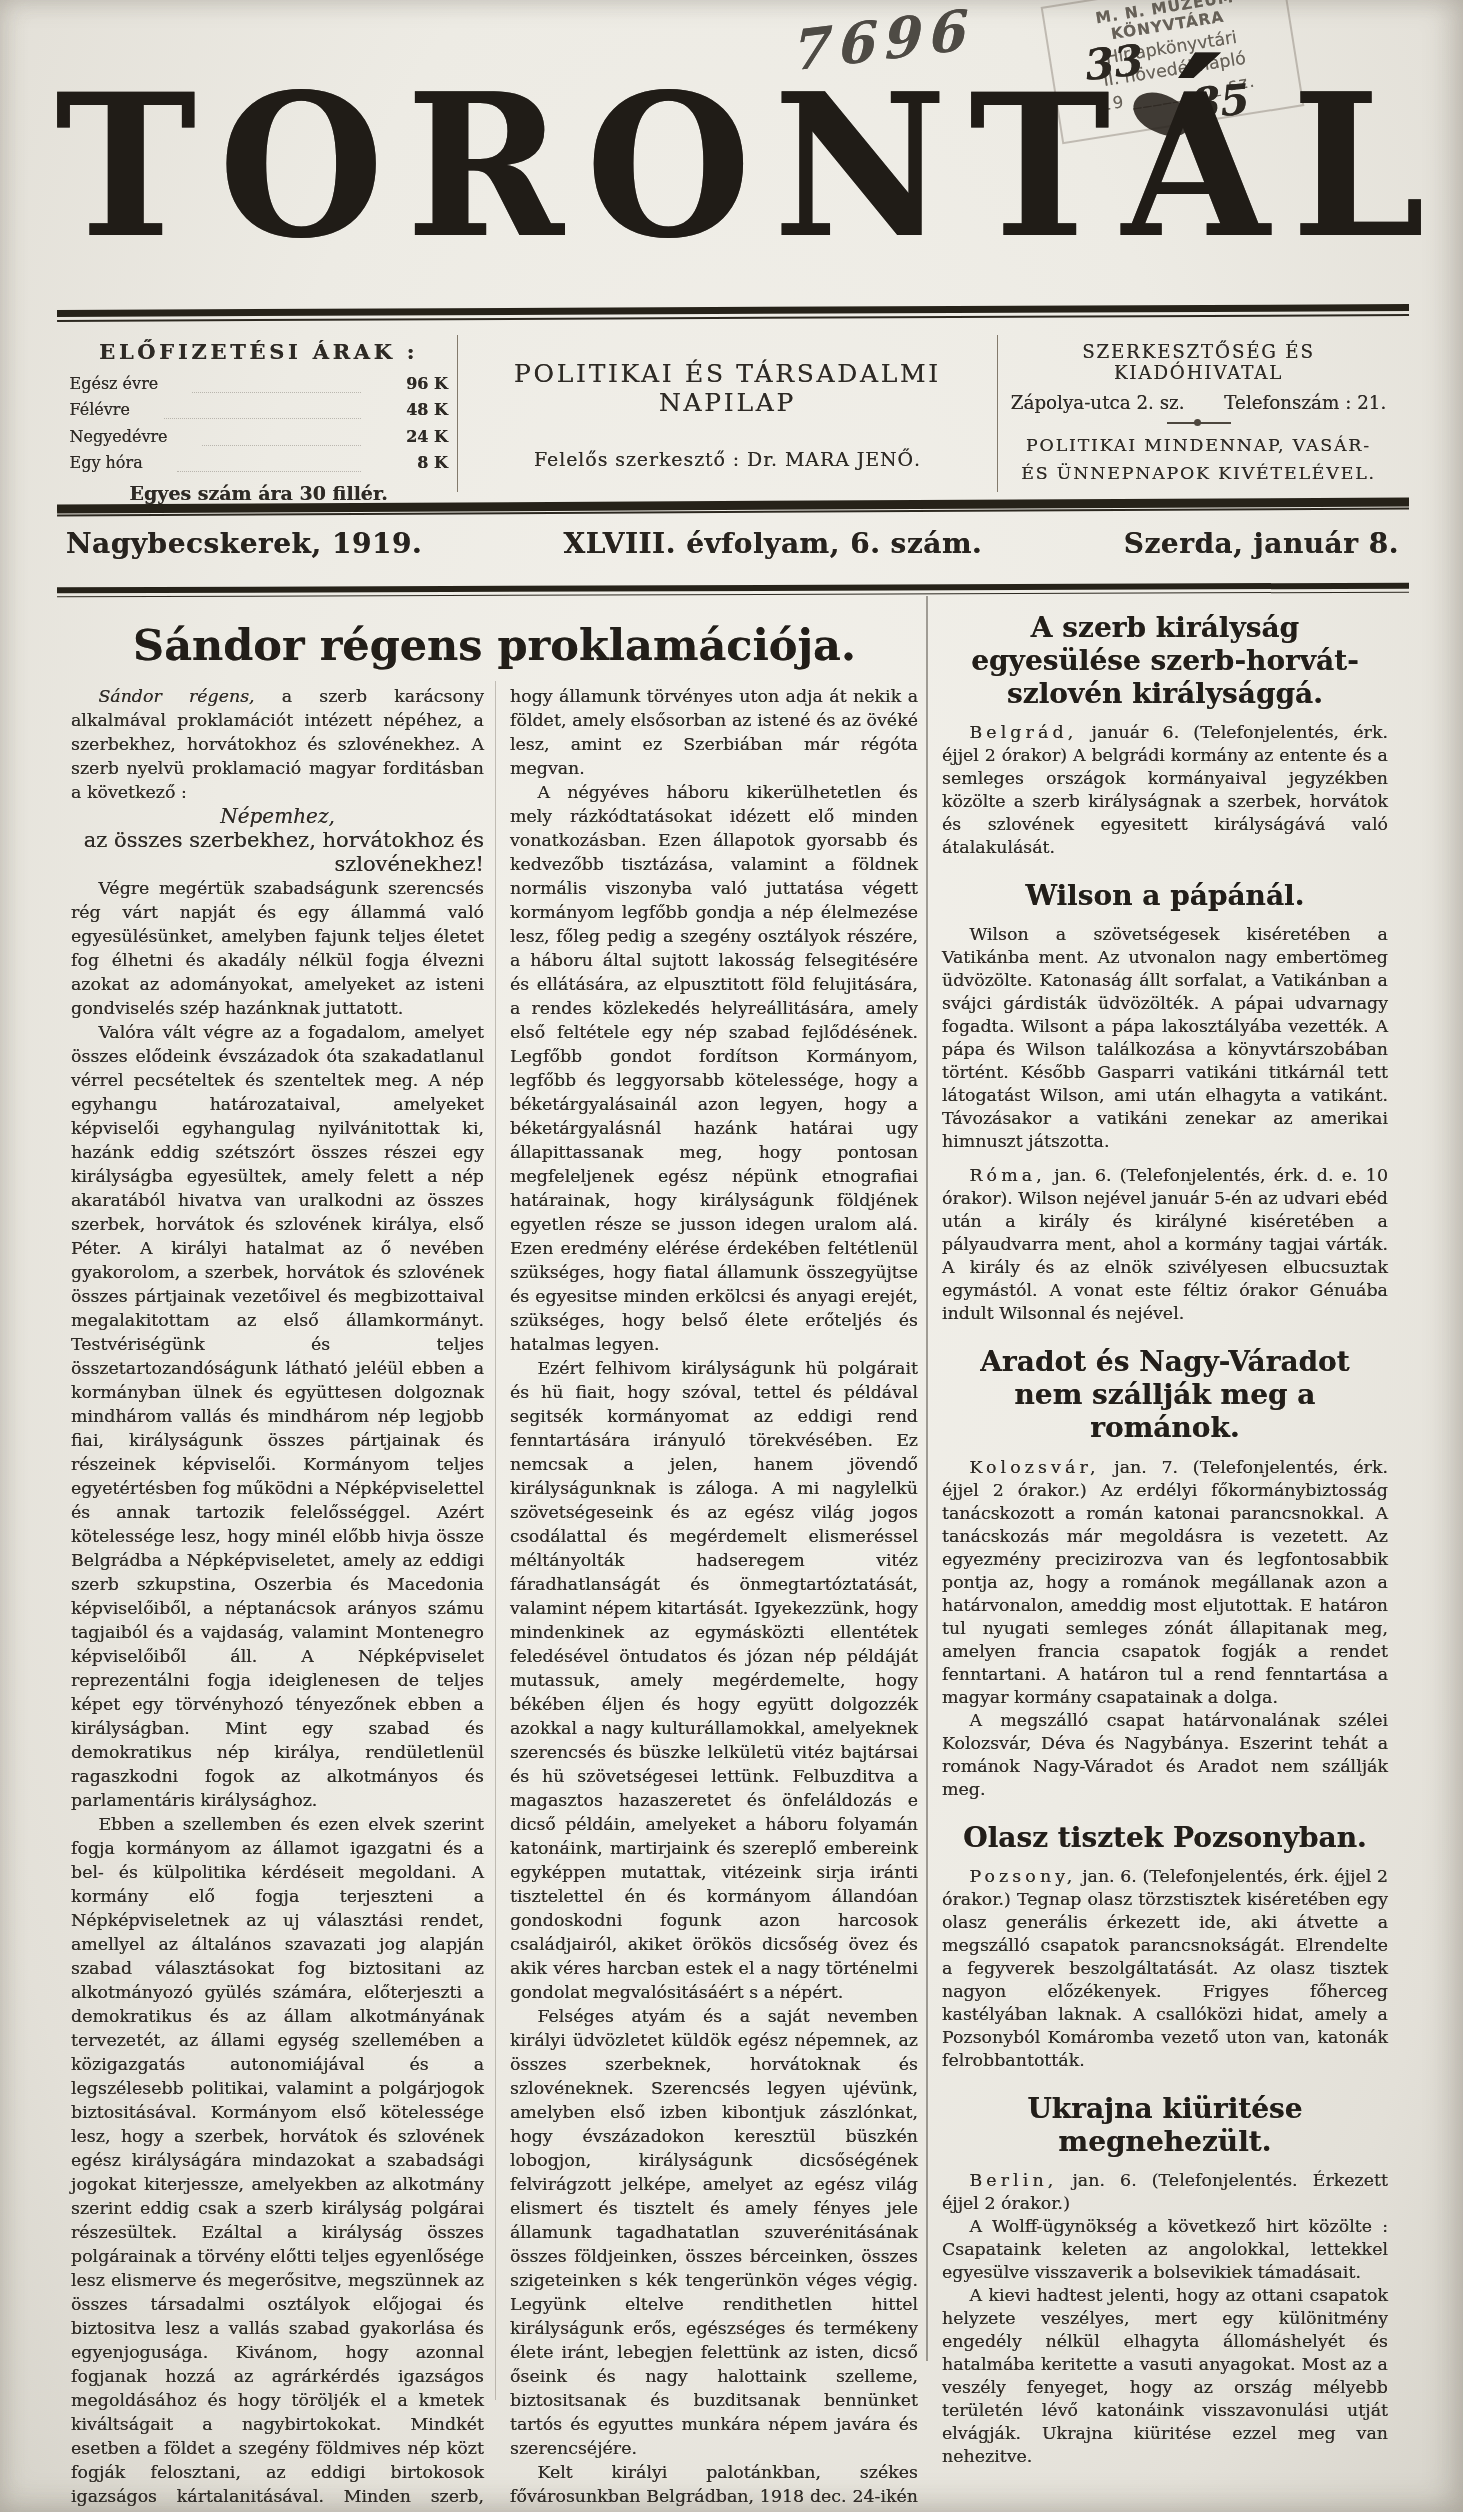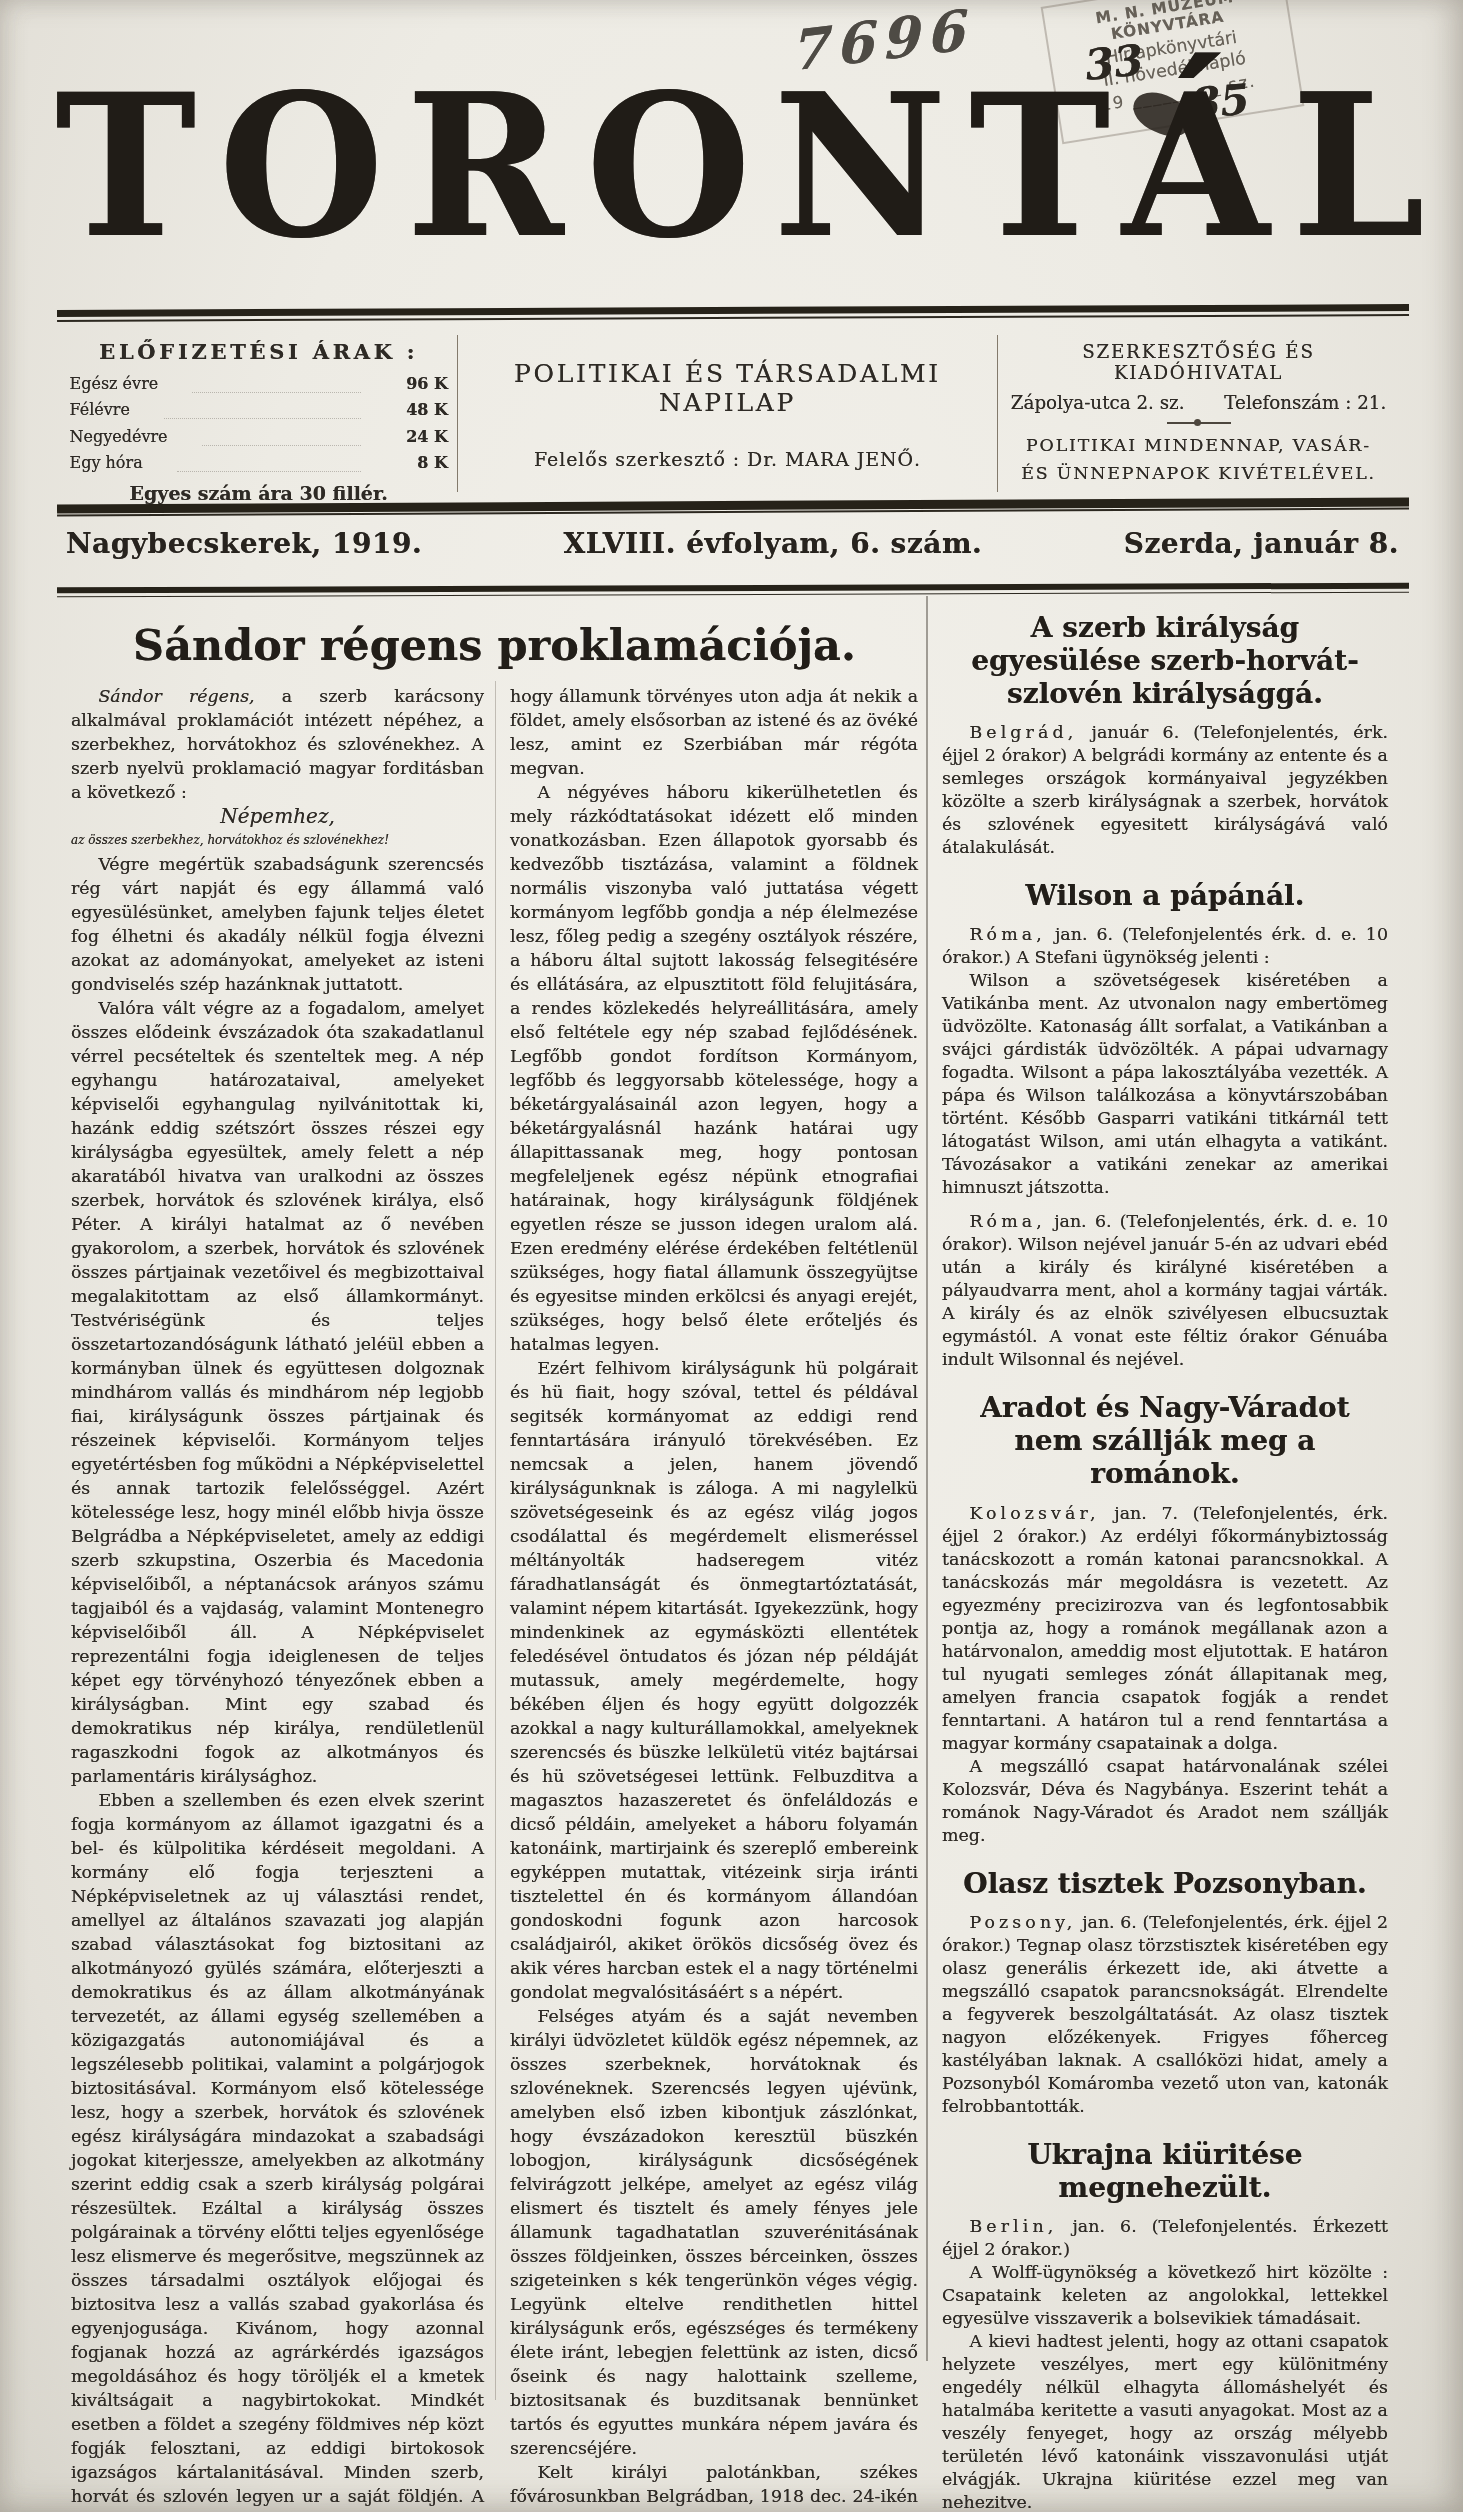--- a/index.html
+++ b/index.html
@@ -80,21 +80,21 @@
   .vr1 { position:absolute; left:495px; top:681px; height:1719px; width:0.9px; background:rgba(92,84,72,.32); }
   .vr2 { position:absolute; left:926px; top:596px; height:1765px; width:1.8px; background:rgba(62,56,47,.45); }
   .col { position:absolute; font-size:17.4px; line-height:24px; text-align:justify; }
   .col1 { top:684px; left:71px;  width:413px; }
   .col2 { top:684px; left:510px; width:408px; }
   .col3 { top:604px; left:942px; width:446px; line-height:23px; }
   .col p { margin:0; text-indent:27.4px; }
   .col p.noindent { text-indent:0; }
   .intro .lead { font-style:italic; }
   .salut { text-align:center; font-style:italic; font-size:20px; margin:9.1px 0 1.8px; text-indent:0 !important; }
-  .salut2 { text-align:left; font-style:italic; font-size:12px; margin:0 0 7.3px; text-indent:0 !important; }
+  .salut2 { text-align:right; font-size:21px; margin:0 0 7.3px; text-indent:0 !important; }
   .spaced-city { letter-spacing:4.1px; }
   .article { margin-bottom:20px; }
   .article h3 { text-align:center; font-weight:bold; font-size:28px; line-height:1.18; margin:7.3px 0 11px; color:#221e19; }
 </style>
 </head>
 <body>
 
 <div class="page ink">
 
   <div class="hand-number">7696</div>
@@ -184,21 +184,20 @@
 
   <div class="col col3">
 
     <div class="article">
       <h3>A szerb királyság egyesülése szerb-horvát-szlovén királysággá.</h3>
       <p><span class="spaced-city">Belgrád,</span><span> január 6. (Telefonjelentés, érk. éjjel 2 órakor) A belgrádi kormány az entente és a semleges országok kormányaival jegyzékben közölte a szerb királyságnak a szerbek, horvátok és szlovének egyesitett királyságává való átalakulását.</span></p>
     </div>
 
     <div class="article">
       <h3>Wilson a pápánál.</h3>
-      <p><span class="spaced-city">Róma,</span><span> jan. 6. (Telefonjelentés érk. d. e. 10 órakor.) A Stefani ügynökség jelenti :</span></p>
       <p>Wilson a szövetségesek kiséretében a Vatikánba ment. Az utvonalon nagy embertömeg üdvözölte. Katonaság állt sorfalat, a Vatikánban a svájci gárdisták üdvözölték. A pápai udvarnagy fogadta. Wilsont a pápa lakosztályába vezették. A pápa és Wilson találkozása a könyvtárszobában történt. Később Gasparri vatikáni titkárnál tett látogatást Wilson, ami után elhagyta a vatikánt. Távozásakor a vatikáni zenekar az amerikai himnuszt játszotta.</p>
       <p style="margin-top:11px;"><span class="spaced-city">Róma,</span><span> jan. 6. (Telefonjelentés, érk. d. e. 10 órakor). Wilson nejével január 5-én az udvari ebéd után a király és királyné kiséretében a pályaudvarra ment, ahol a kormány tagjai várták. A király és az elnök szivélyesen elbucsuztak egymástól. A vonat este féltiz órakor Génuába indult Wilsonnal és nejével.</span></p>
     </div>
 
     <div class="article">
       <h3>Aradot és Nagy-Váradot nem szállják meg a románok.</h3>
       <p><span class="spaced-city">Kolozsvár,</span><span> jan. 7. (Telefonjelentés, érk. éjjel 2 órakor.) Az erdélyi főkormánybiztosság tanácskozott a román katonai parancsnokkal. A tanácskozás már megoldásra is vezetett. Az egyezmény precizirozva van és legfontosabbik pontja az, hogy a románok megállanak azon a határvonalon, ameddig most eljutottak. E határon tul nyugati semleges zónát állapitanak meg, amelyen francia csapatok fogják a rendet fenntartani. A határon tul a rend fenntartása a magyar kormány csapatainak a dolga.</span></p>
       <p>A megszálló csapat határvonalának szélei Kolozsvár, Déva és Nagybánya. Eszerint tehát a románok Nagy-Váradot és Aradot nem szállják meg.</p>
     </div>
 

